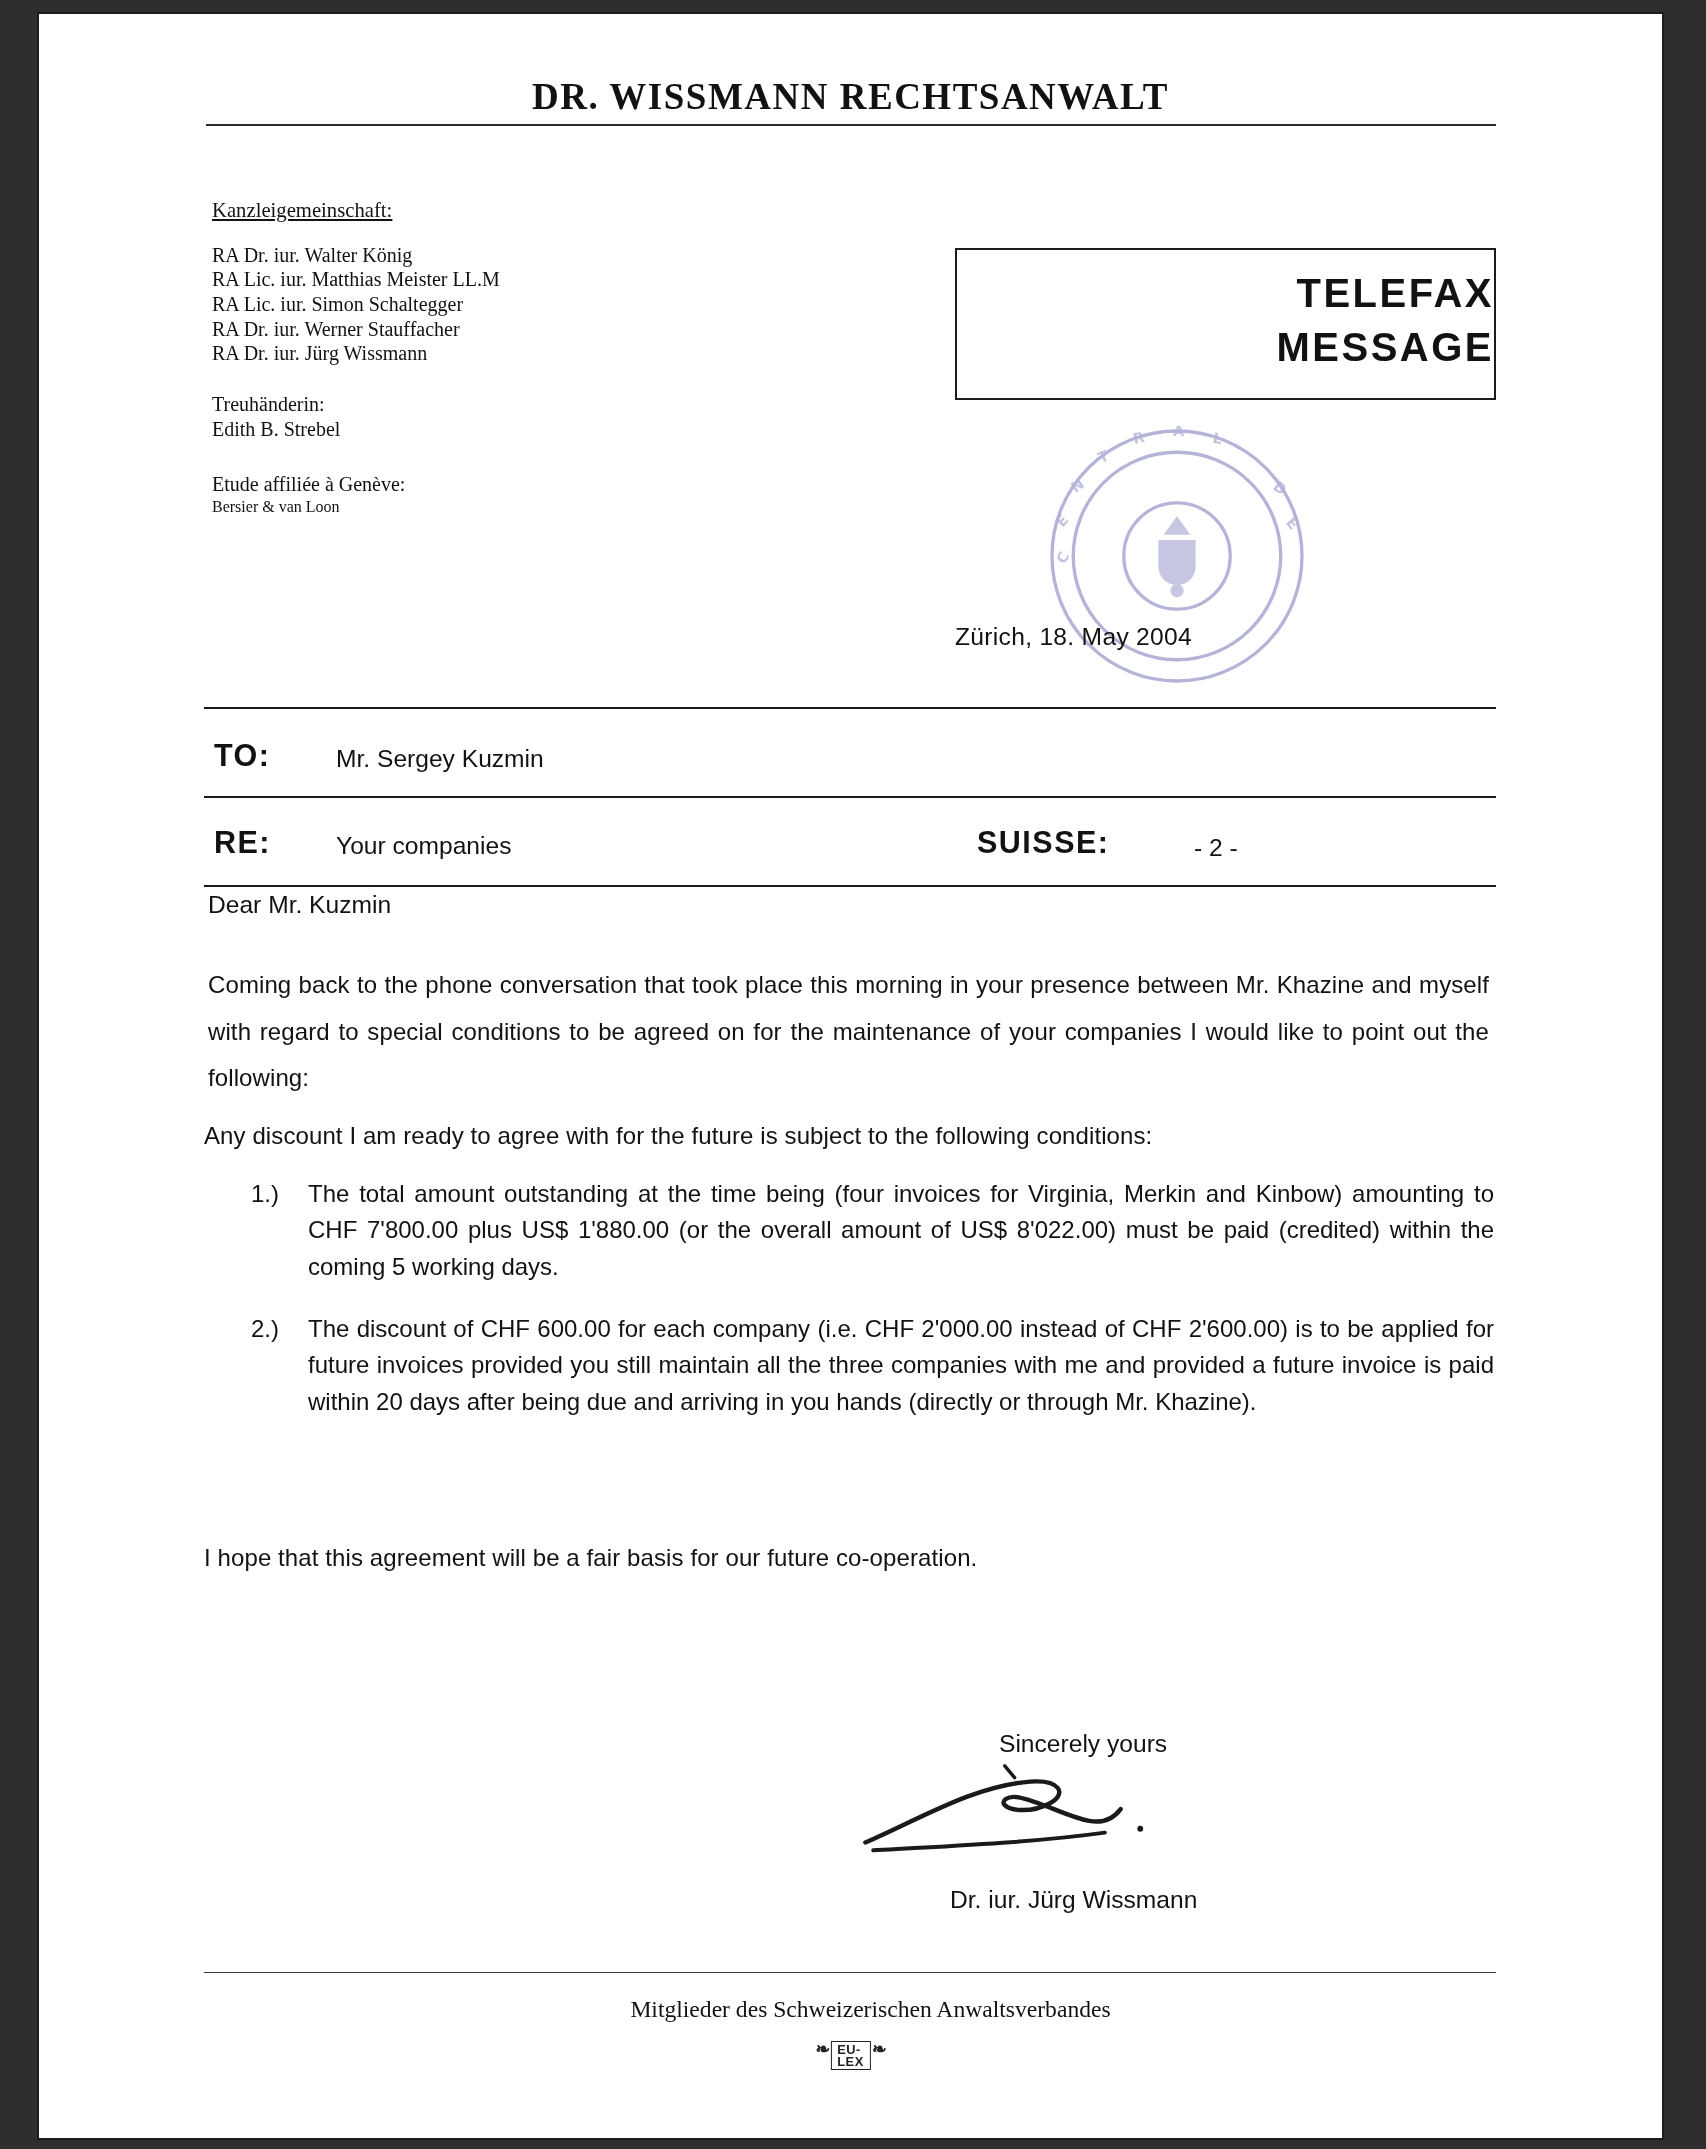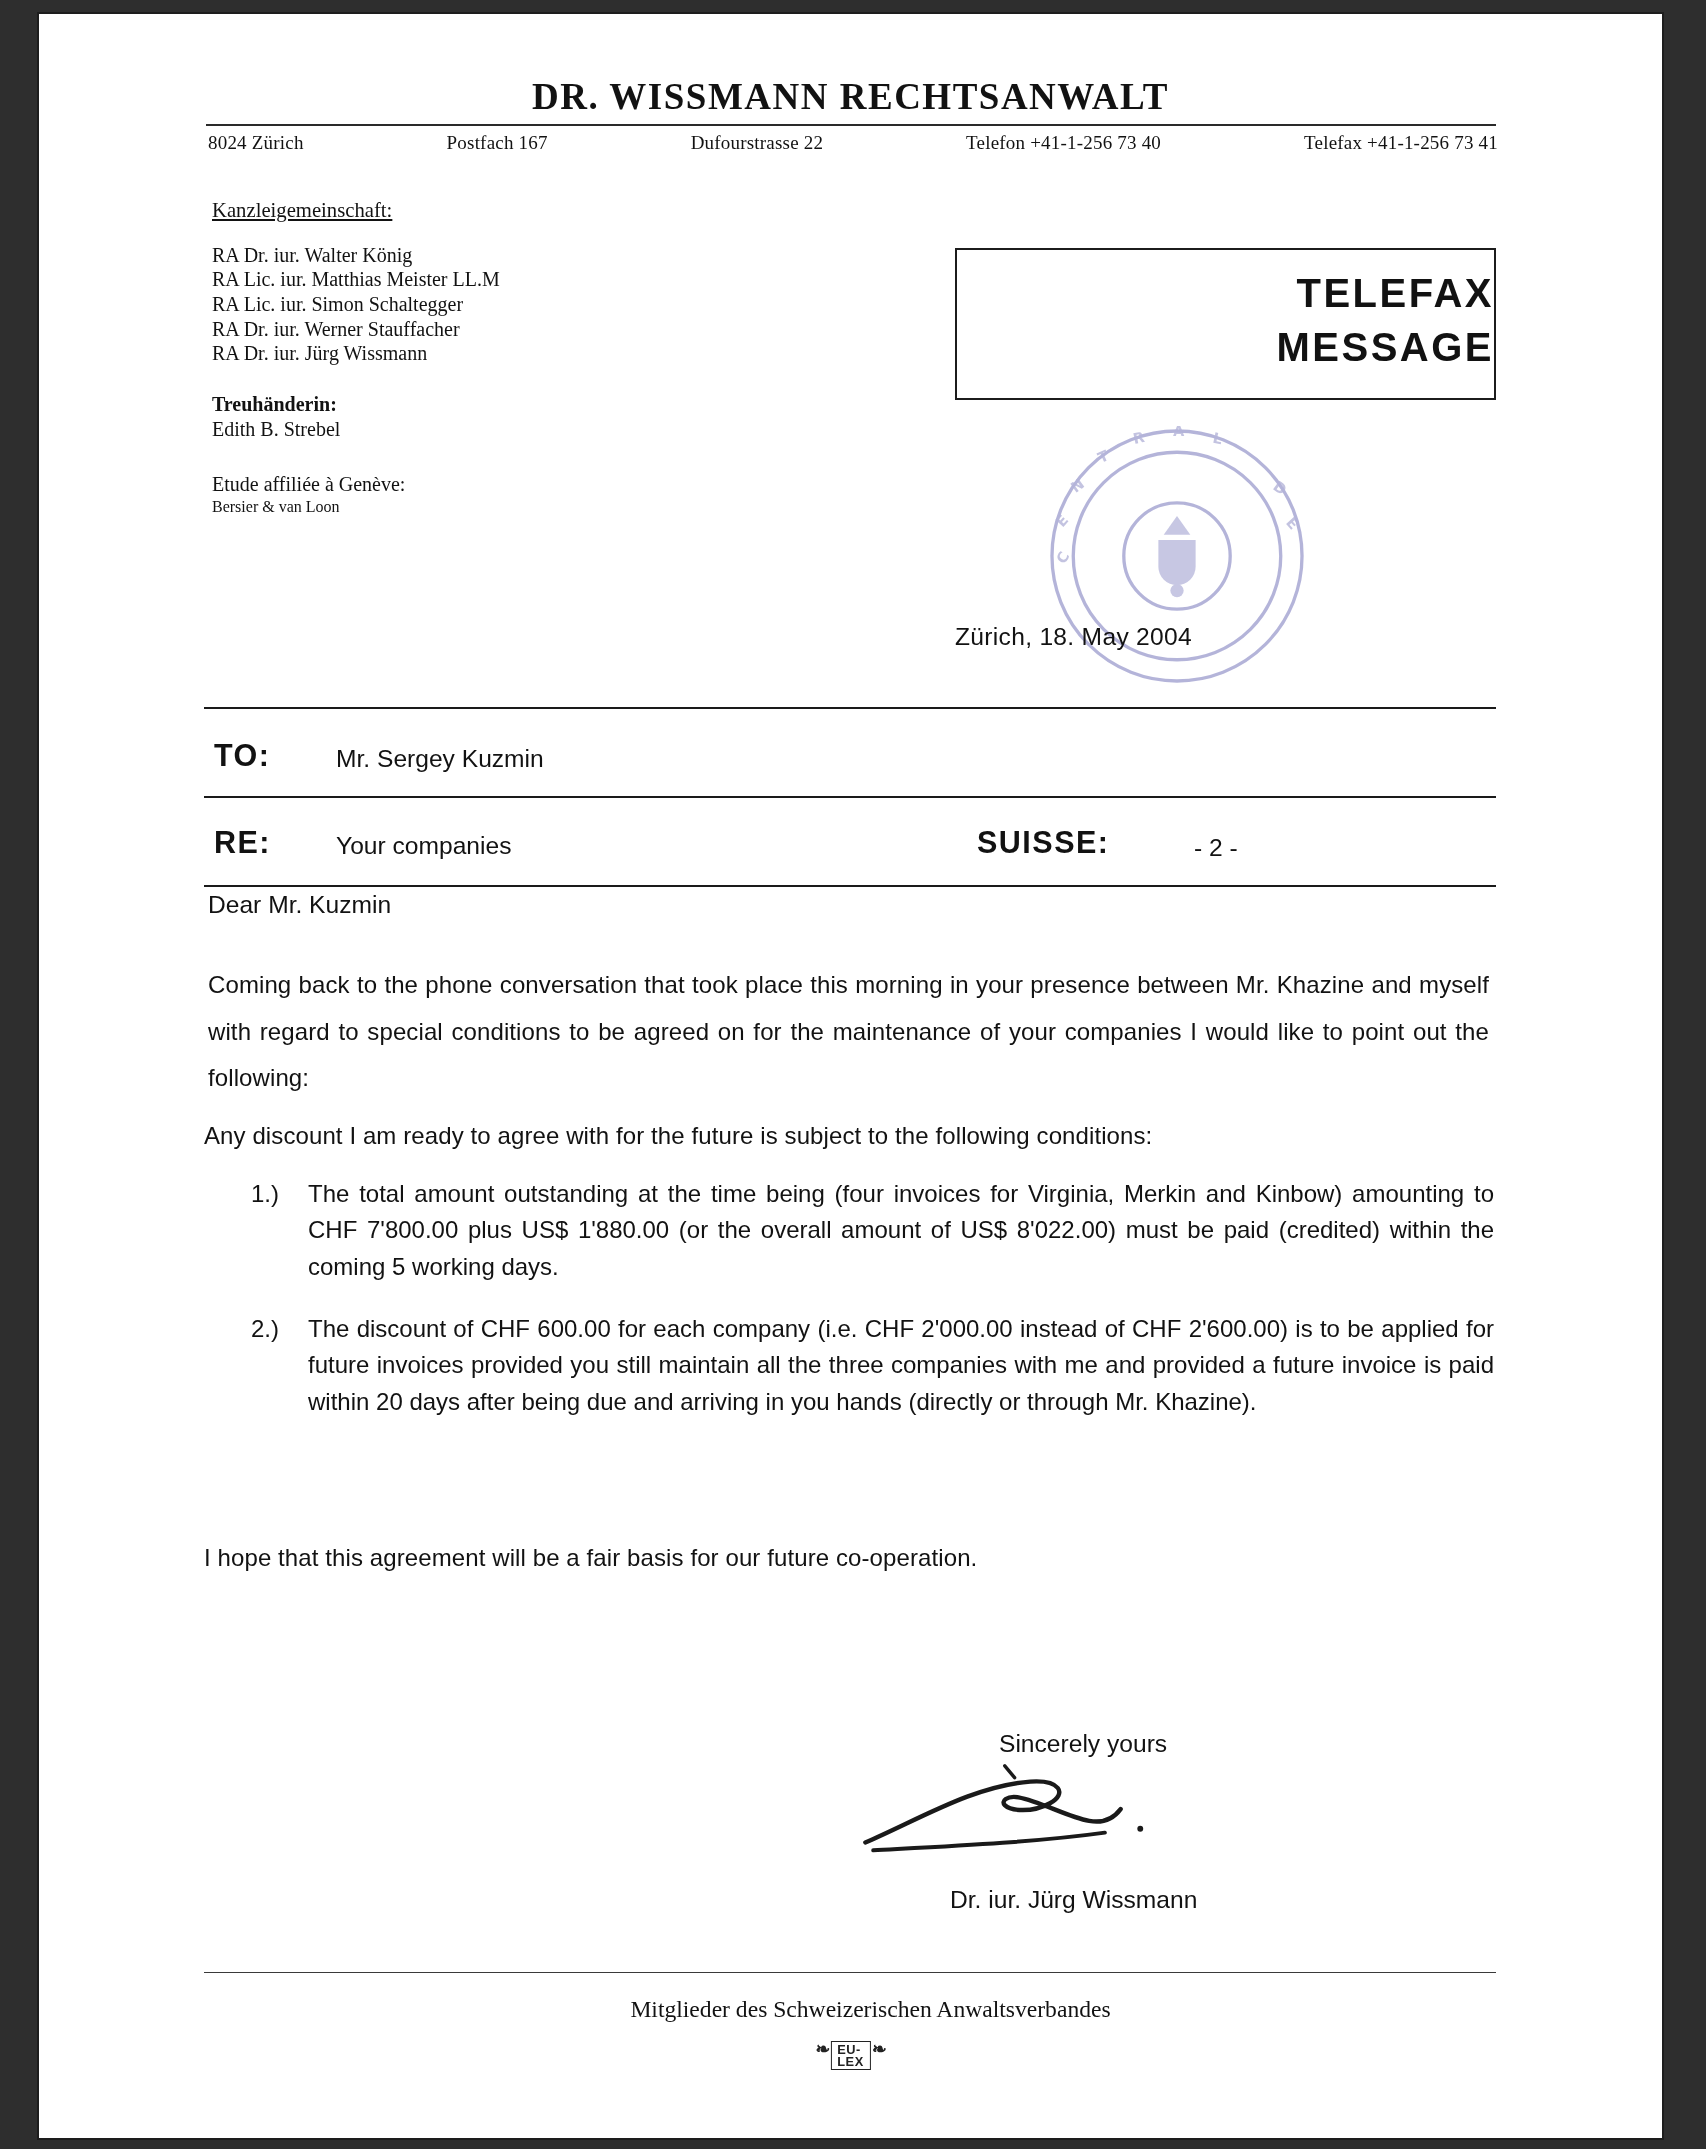--- a/index.html
+++ b/index.html
@@ -85,21 +85,20 @@
     font-size: 20px;
     line-height: 24.6px;
   }
   .treu-title {
     position: absolute;
     left: 173px;
     top: 378px;
     font-family: "Liberation Serif", serif;
     font-size: 20px;
     line-height: 24.6px;
-    font-weight: bold;
   }
   .treu-name {
     position: absolute;
     left: 173px;
     top: 403px;
     font-family: "Liberation Serif", serif;
     font-size: 20px;
     line-height: 24.6px;
   }
   .etude-title {
@@ -276,27 +275,20 @@
 </style>
 </head>
 <body>
 
 <div class="page">
   <div class="scan">
     <div class="sheet">
 
       <div class="firm-name">DR. WISSMANN  RECHTSANWALT</div>
       <div class="rule-top"></div>
-      <div class="contact-line">
-        <span>8024 Zürich</span>
-        <span>Postfach 167</span>
-        <span>Dufourstrasse 22</span>
-        <span>Telefon +41-1-256 73 40</span>
-        <span>Telefax +41-1-256 73 41</span>
-      </div>
 
       <div class="kanzlei">Kanzleigemeinschaft:</div>
 
       <div class="partners">
         <div>RA Dr. iur. Walter König</div>
         <div>RA Lic. iur. Matthias Meister LL.M</div>
         <div>RA Lic. iur. Simon Schaltegger</div>
         <div>RA Dr. iur. Werner Stauffacher</div>
         <div>RA Dr. iur. Jürg Wissmann</div>
       </div>

